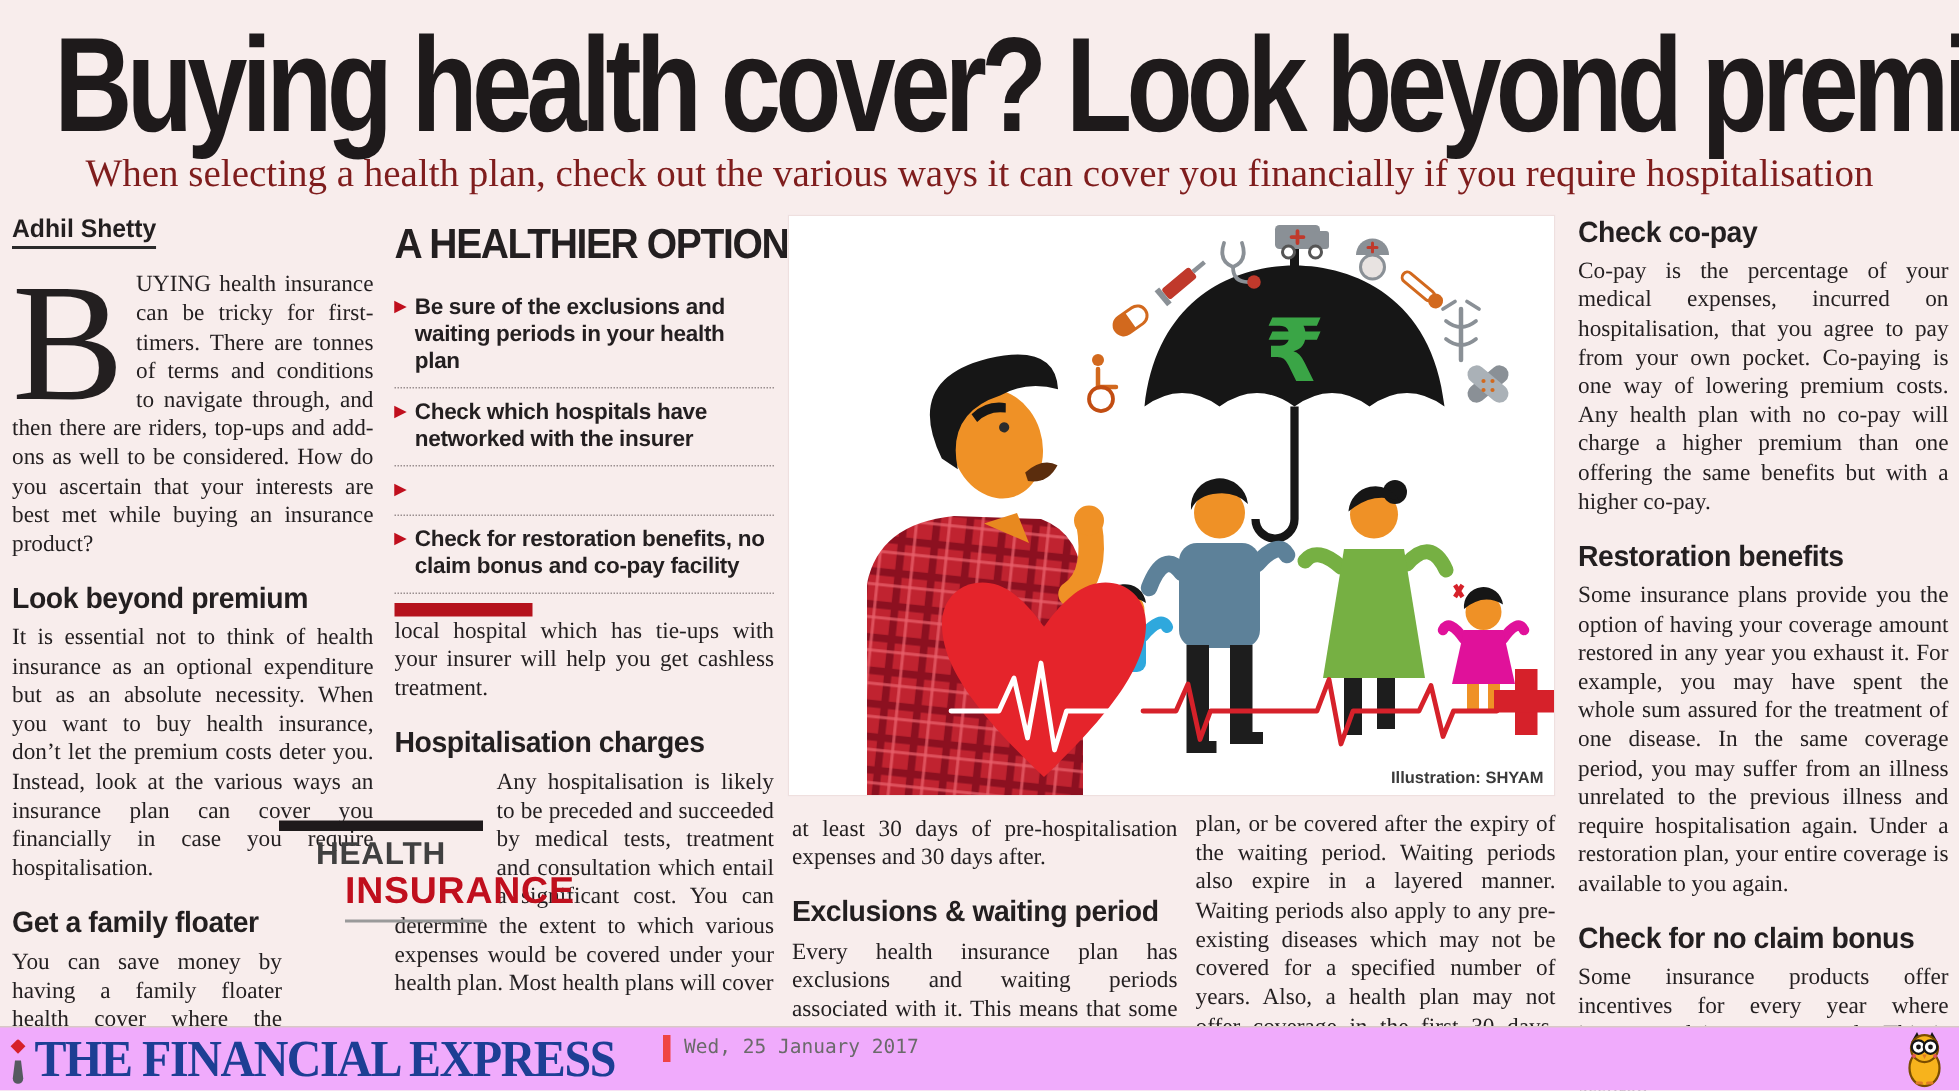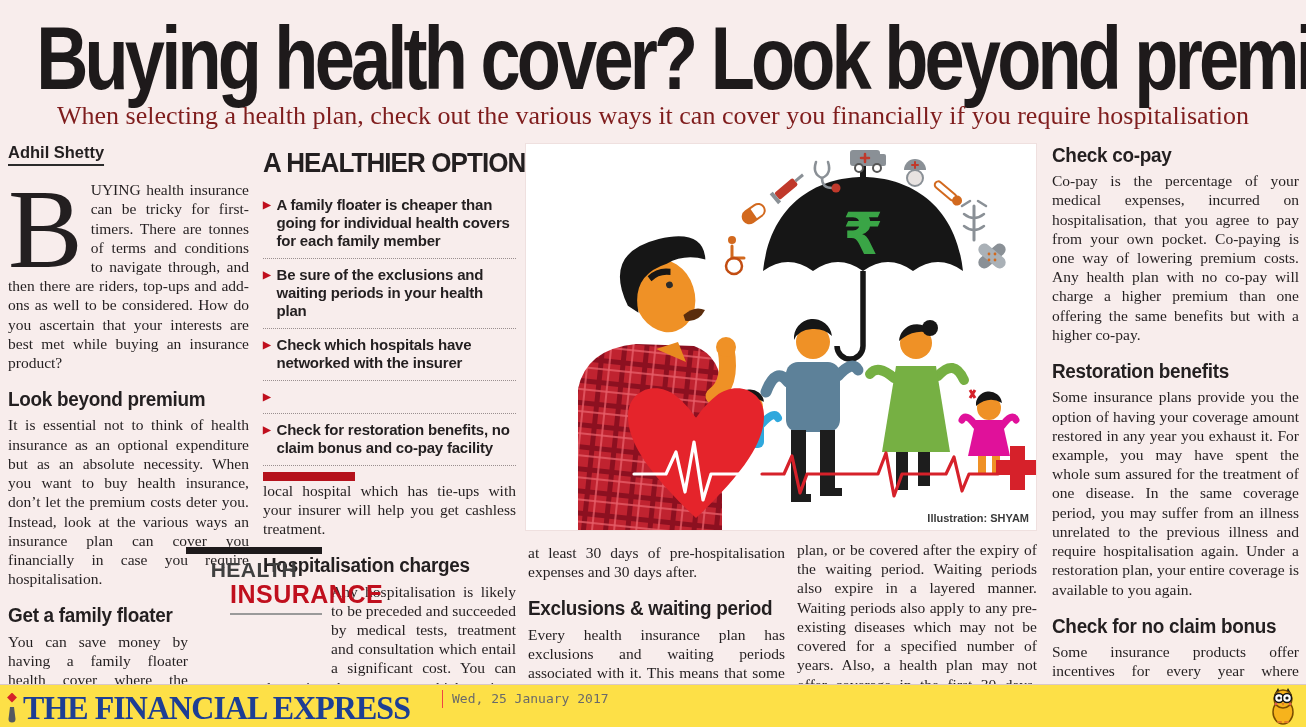--- a/index.html
+++ b/index.html
@@ -34,28 +34,28 @@
   
   .hi-logo{position:absolute;left:186px;top:547px;width:136px;text-align:center;
            font-family:"Liberation Sans",sans-serif;font-weight:700;}
   .hi-bar{height:7px;background:#1e1a1b;margin-bottom:5px;}
   .hi-l1{font-size:21px;line-height:1.05;color:#404040;letter-spacing:0.5px;}
   .hi-l2{font-size:25px;line-height:1.1;color:#c00f1d;border-bottom:2px solid #9a9a9a;padding-bottom:4px;letter-spacing:0.5px;margin-left:44px;}
   
   .illus{position:absolute;left:525px;top:143px;width:512px;height:388px;background:#ffffff;
          border:1px solid #efe0df;box-sizing:border-box;}
   
-  .footer{position:absolute;left:0;top:684px;width:1306px;height:43px;background:#fde047;
+  .footer{position:absolute;left:0;top:684px;width:1306px;height:43px;background:#f0abfc;
           border-top:1px solid #d9c8c7;}
   .fe-logo{position:absolute;left:6px;top:4px;display:flex;align-items:center;gap:5px;
            width:428px;border-bottom:3px solid #2c2c5e;padding-bottom:2px;}
   .fe-text{font-family:"Liberation Serif",serif;font-weight:700;font-size:33px;color:#1d3e94;
            letter-spacing:-1px;white-space:nowrap;transform:scale(0.97,1.05);transform-origin:left center;}
   .fe-meta{position:absolute;left:442px;top:5px;font-family:"DejaVu Sans Mono",monospace;font-size:13px;
-           color:#6a6a6a;line-height:1.4;border-left:1px solid #ef4444;padding-left:9px;text-align:right;}
+           color:#6a6a6a;line-height:1.4;border-left:5px solid #ef4444;padding-left:9px;text-align:right;}
   .fe-url{color:#6a6a6a;text-decoration:none;}
   .owl{position:absolute;right:8px;top:2px;}
 </style>
 </head>
 <body>
 
 <div class="page">
 
   <div class="headline-wrap">
     <h1 class="headline">Buying health cover? Look beyond premium</h1>
@@ -69,24 +69,20 @@
     <p>It is essential not to think of health insurance as an optional expenditure but as an absolute necessity. When you want to buy health insurance, don’t let the premium costs deter you. Instead, look at the various ways an insurance plan can cover you financially in case you require hospitalisation.</p>
     <h3 class="sec-head">Get a family floater</h3>
     <p style="width:180px;">You can save money by having a family floater health cover where the benefits are shared by all family members.</p>
     
     
   </div>
 
   <div class="col" style="left:263px;top:146px;width:253px;">
     <div>
       <div class="ho-title">A HEALTHIER OPTION</div>
-      <div class="ho-item">
-          <span class="ho-marker"></span>
-          <span>A family floater is cheaper than going for individual health covers for each family member</span>
-        </div>
       <div class="ho-item">
           <span class="ho-marker"></span>
           <span>Be sure of the exclusions and waiting periods in your health plan</span>
         </div>
       <div class="ho-item">
           <span class="ho-marker"></span>
           <span>Check which hospitals have networked with the insurer</span>
         </div>
       <div class="ho-item">
           <span class="ho-marker"></span>

